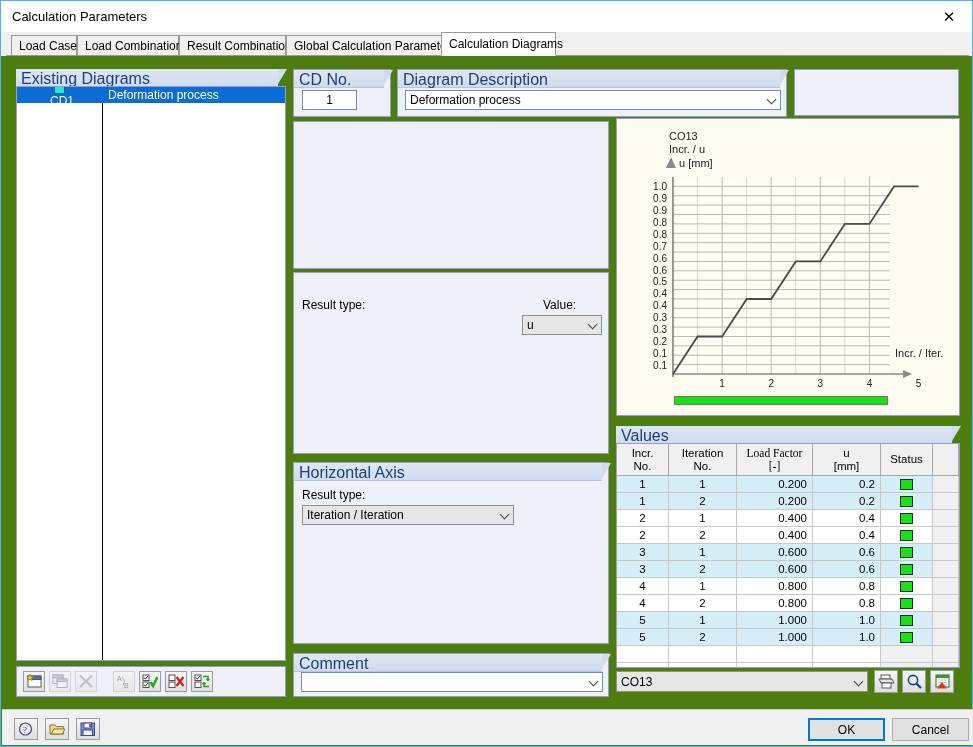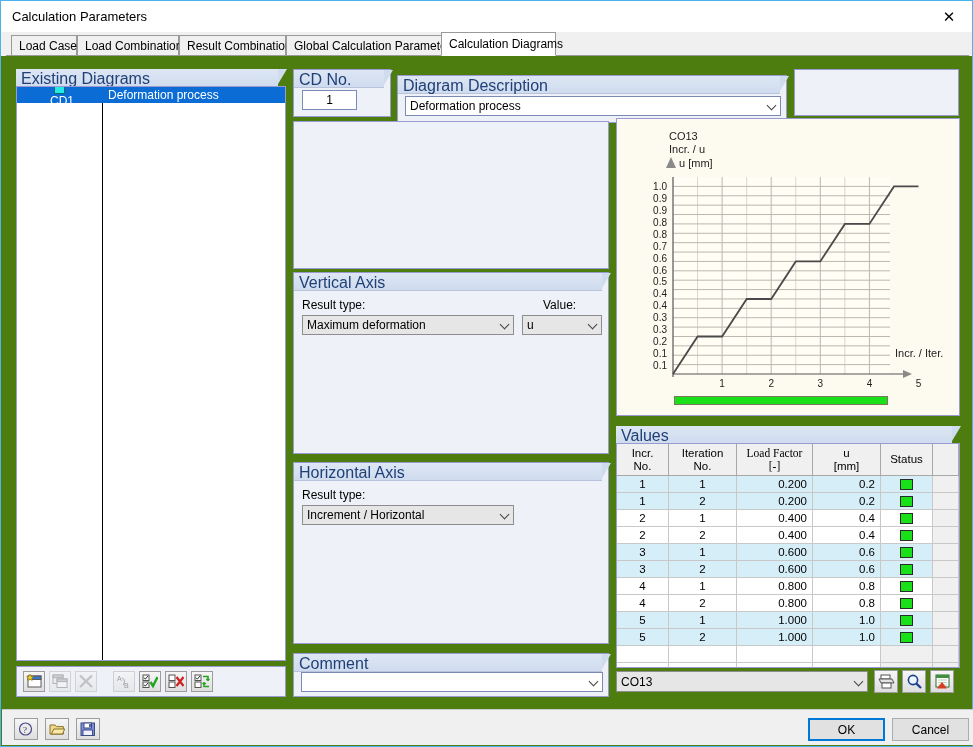--- a/index.html
+++ b/index.html
@@ -348,51 +348,46 @@
     </div>
   </div>
 
   <div class="group" style="left:292px; top:68px; width:98px; height:48px;">
     <div class="group-hdr" style="width:90px;">CD No.</div>
     <div class="textbox" style="left:8px; top:20px; width:55px; height:20px; justify-content:center;">
       <span>1</span>
     </div>
   </div>
 
-  <div class="group" style="left:396px; top:68px; width:390px; height:48px;margin-top:6px;">
+  <div class="group" style="left:396px; top:68px; width:390px; height:48px;">
     <div class="group-hdr" style="width:382px;">Diagram Description</div>
     <div class="combo white" style="left:7px; top:20px; width:376px; height:20px;">
       <span>Deformation process</span>
       <span class="arrow"></span>
     </div>
   </div>
 
   <div class="group" style="left:793px; top:68px; width:165px; height:47px;"></div>
 
   <div class="group" style="left:292px; top:120px; width:316px; height:148px;"></div>
 
   <div class="group" style="left:292px; top:271px; width:316px; height:182px;">
-    <div class="group-hdr" style="width:308px;">Vertical Axis</div>
     <div class="lbl" style="left:8px; top:25px;">Result type:</div>
-    <div class="combo" style="left:8px; top:42px; width:212px; height:20px;">
-      <span>Maximum deformation</span>
-      <span class="arrow"></span>
-    </div>
     <div class="lbl" style="left:228px; top:25px;margin-left:21px;">Value:</div>
     <div class="combo" style="left:228px; top:42px; width:80px; height:20px;">
       <span>u</span>
       <span class="arrow"></span>
     </div>
   </div>
 
   <div class="group" style="left:292px; top:461px; width:316px; height:182px;">
     <div class="group-hdr" style="width:308px;">Horizontal Axis</div>
     <div class="lbl" style="left:8px; top:25px;">Result type:</div>
     <div class="combo" style="left:8px; top:42px; width:212px; height:20px;">
-      <span>Increment / Horizontal</span>
+      <span>Iteration / Iteration</span>
       <span class="arrow"></span>
     </div>
   </div>
 
   <div class="group" style="left:292px; top:652px; width:316px; height:44px;">
     <div class="group-hdr" style="width:308px;">Comment</div>
     <div class="combo white" style="left:7px; top:18px; width:302px; height:20px;">
       <span placeholder=""></span>
       <span class="arrow"></span>
     </div>

